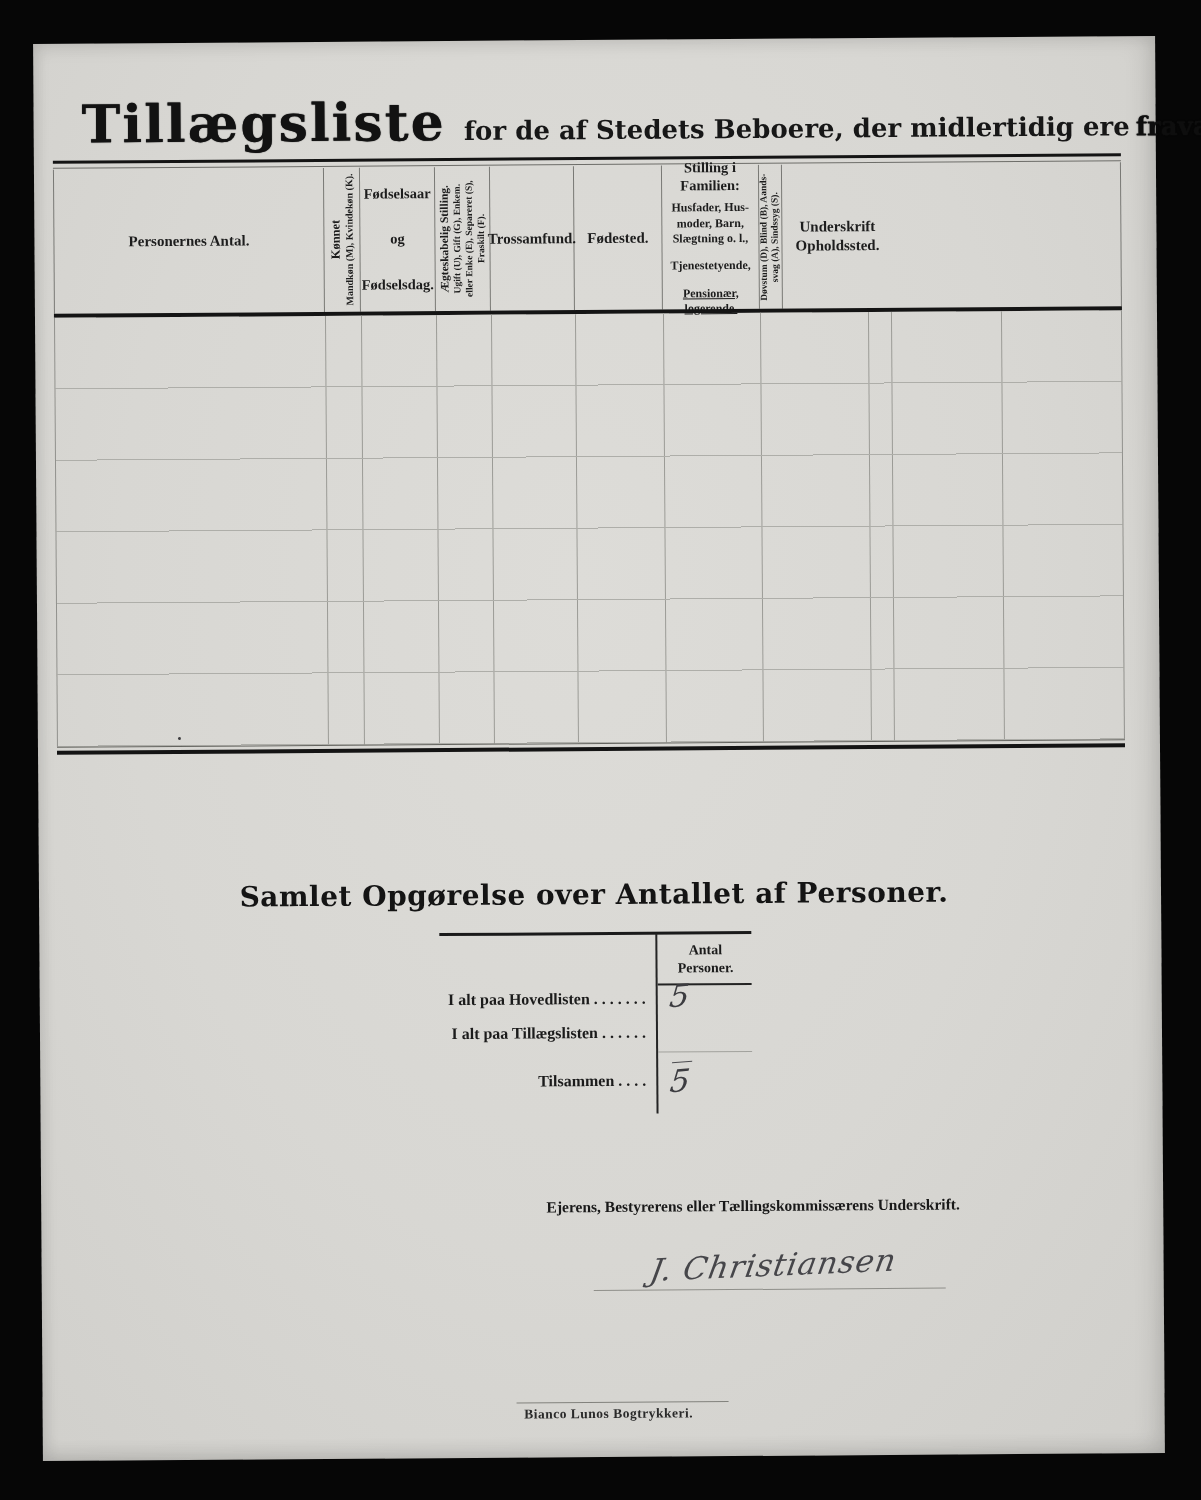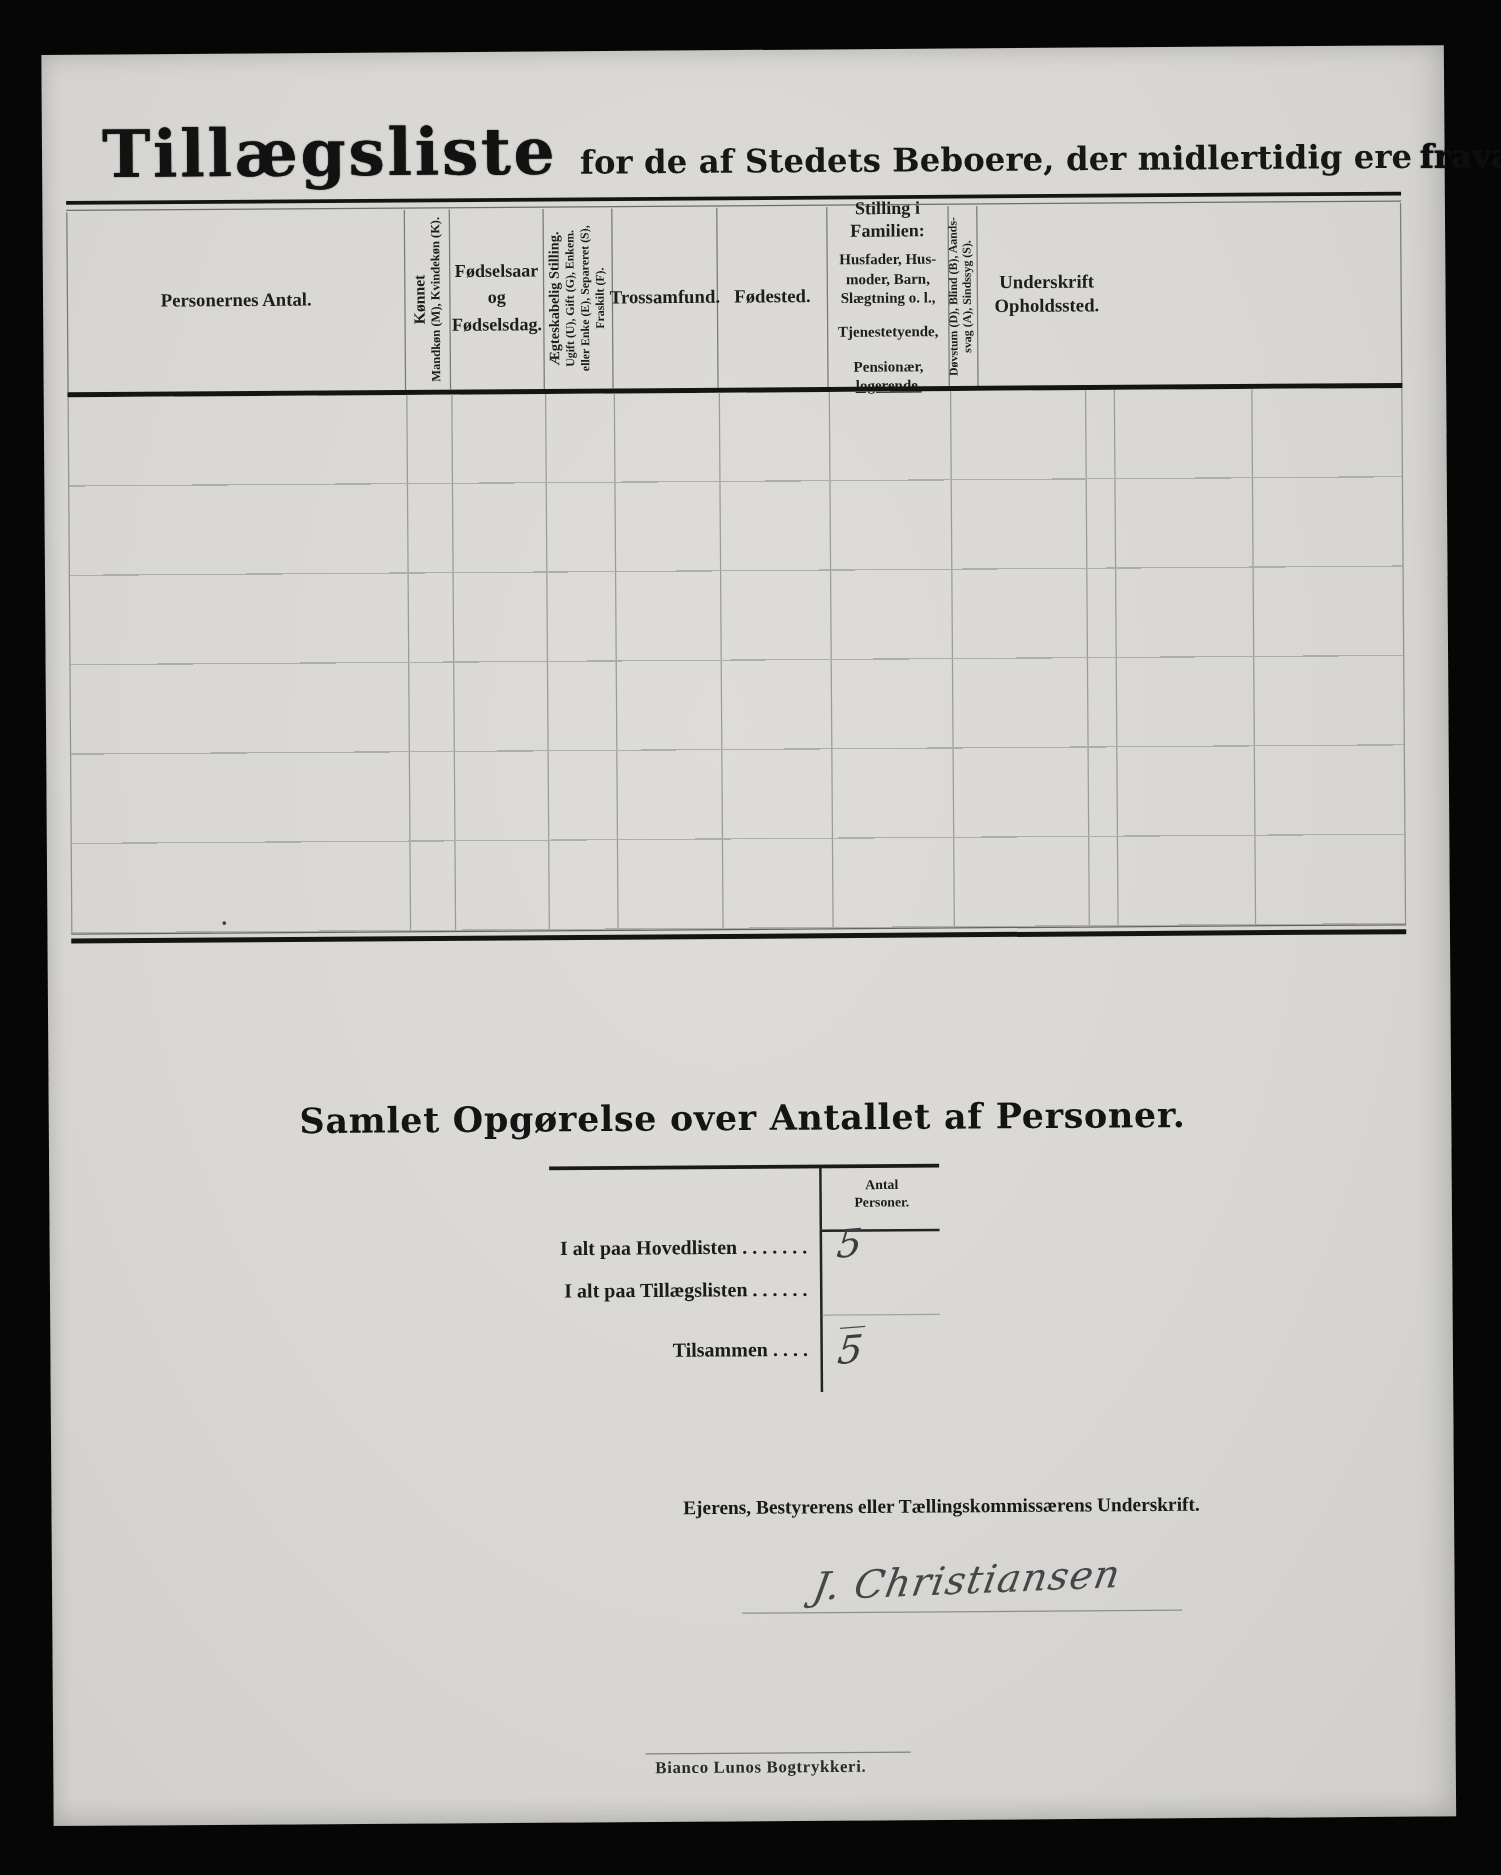--- a/index.html
+++ b/index.html
@@ -91,21 +91,21 @@
     align-items: center;
     justify-content: center;
     text-align: center;
     box-sizing: border-box;
     border-right: 1px solid #797975;
     font-weight: bold;
     color: #1d1d1d;
     overflow: visible;
   }
   .th:last-child { border-right: none; }
-  .c1 { width: 270px; } .c2 { width: 36px; } .c3 { width: 75px; }
+  .c1 { width: 270px; } .c2 { width: 36px; } .c3 { width: 75px; gap: 24px; }
   .c4 { width: 55px; } .c5 { width: 84px; } .c6 { width: 88px; justify-content: center; }
   .c7 { width: 97px; } .c8 { width: 108px; } .c9 { width: 23px; }
   .c10 { width: 110px; } .c11 { width: 122px; }
 
   .th .line { display: block; }
   .fs15 { font-size: 15px; line-height: 1.25; }
   .fs14 { font-size: 14.5px; line-height: 1.45; }
   .fs13 { font-size: 13px; letter-spacing: 0.3px; text-shadow: 0 0 0.8px #1d1d1d; }
 
   .rot {
@@ -196,21 +196,21 @@
   .sum-rule-top {
     position: absolute; left: 0; top: 0; width: 312px; height: 2px;
     border-top: 3px solid #1a1a1a;
   }
   .sum-vline {
     position: absolute; left: 216px; top: 2px; width: 2px; height: 180px;
     background: #242424;
   }
   .sum-colhead {
     position: absolute; left: 220px; top: 10px; width: 92px;
-    text-align: center; font-weight: bold; font-size: 11px; line-height: 1.3; color: #1b1b1b;
+    text-align: center; font-weight: bold; font-size: 14px; line-height: 1.3; color: #1b1b1b;
   }
   .sum-rule-under-head {
     position: absolute; left: 218px; top: 52px; width: 94px; height: 2px;
     background: #232323;
   }
   .sum-label {
     position: absolute; left: 0; width: 206px; text-align: right;
     font-weight: bold; font-size: 16px; color: #1b1b1b; white-space: nowrap;
   }
   .sum-label-1 { top: 58px; }
@@ -301,21 +301,21 @@
       <div class="th c6 fs15">
         <span class="line">Fødested.</span>
       </div>
       <div class="th c7">
         <span class="line stilling-head">Stilling i</span>
         <span class="line stilling-head">Familien:</span>
         <span class="line stilling-sub">Husfader, Hus-</span>
         <span class="line stilling-sub" style="margin-top:0;">moder, Barn,</span>
         <span class="line stilling-sub" style="margin-top:0;">Slægtning o. l.,</span>
         <span class="line stilling-sub" style="margin-top:12px;">Tjenestetyende,</span>
-        <span class="line stilling-sub" style="margin-top:12px;">Pensionær,</span>
+        <span class="line stilling-sub" style="margin-top:12px;text-decoration:underline;">Pensionær,</span>
         <span class="line stilling-sub" style="margin-top:0;text-decoration:underline;">logerende.</span>
       </div>
       <div class="th c9">
         <div class="rot rot-narrow">
           <span class="rs">Døvstum (D), Blind (B), Aands-</span>
           <span class="rs">svag (A), Sindssyg (S).</span>
         </div>
       </div>
       <div class="th c10 fs15">
         <span class="line">Underskrift</span>

